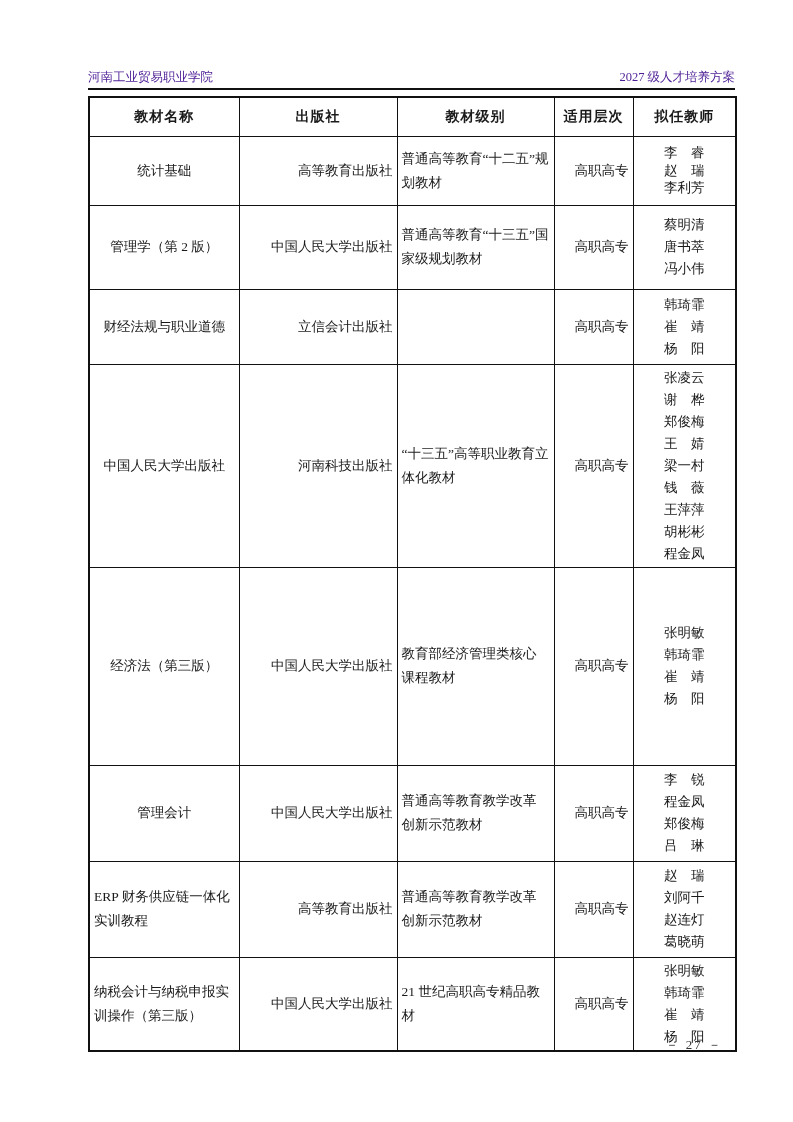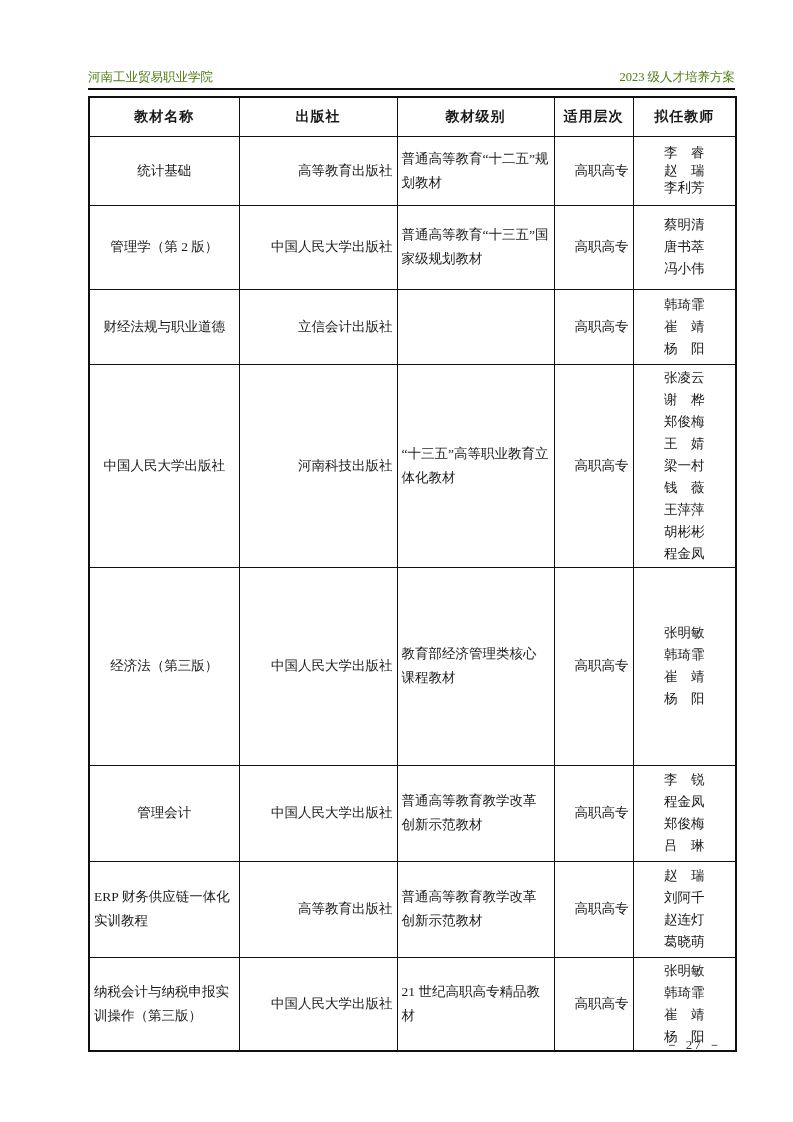--- a/index.html
+++ b/index.html
@@ -19,21 +19,21 @@
     top: 0;
     width: 647px;
   }
   .doc-header {
     padding-top: 69px;
     display: flex;
     justify-content: space-between;
     align-items: flex-end;
     font-size: 12.5px;
     line-height: 17px;
-    color: #4d7c0f;
+    color: #4c1d95;
   }
   .header-rule {
     margin-top: 2px;
     height: 0;
     border-bottom: 2px solid #111;
   }
   table.doc-table {
     margin-top: 6px;
     width: 647px;
     border-collapse: collapse;
@@ -88,21 +88,21 @@
   }
 </style>
 </head>
 <body>
 
 <div class="page">
   <div class="content">
 
     <div class="doc-header">
       <span>河南工业贸易职业学院</span>
-      <span>2023 级人才培养方案</span>
+      <span>2027 级人才培养方案</span>
     </div>
     <div class="header-rule"></div>
 
     <table class="doc-table">
       <colgroup>
         <col style="width:150px">
         <col style="width:158px">
         <col style="width:157px">
         <col style="width:79px">
         <col style="width:103px">

